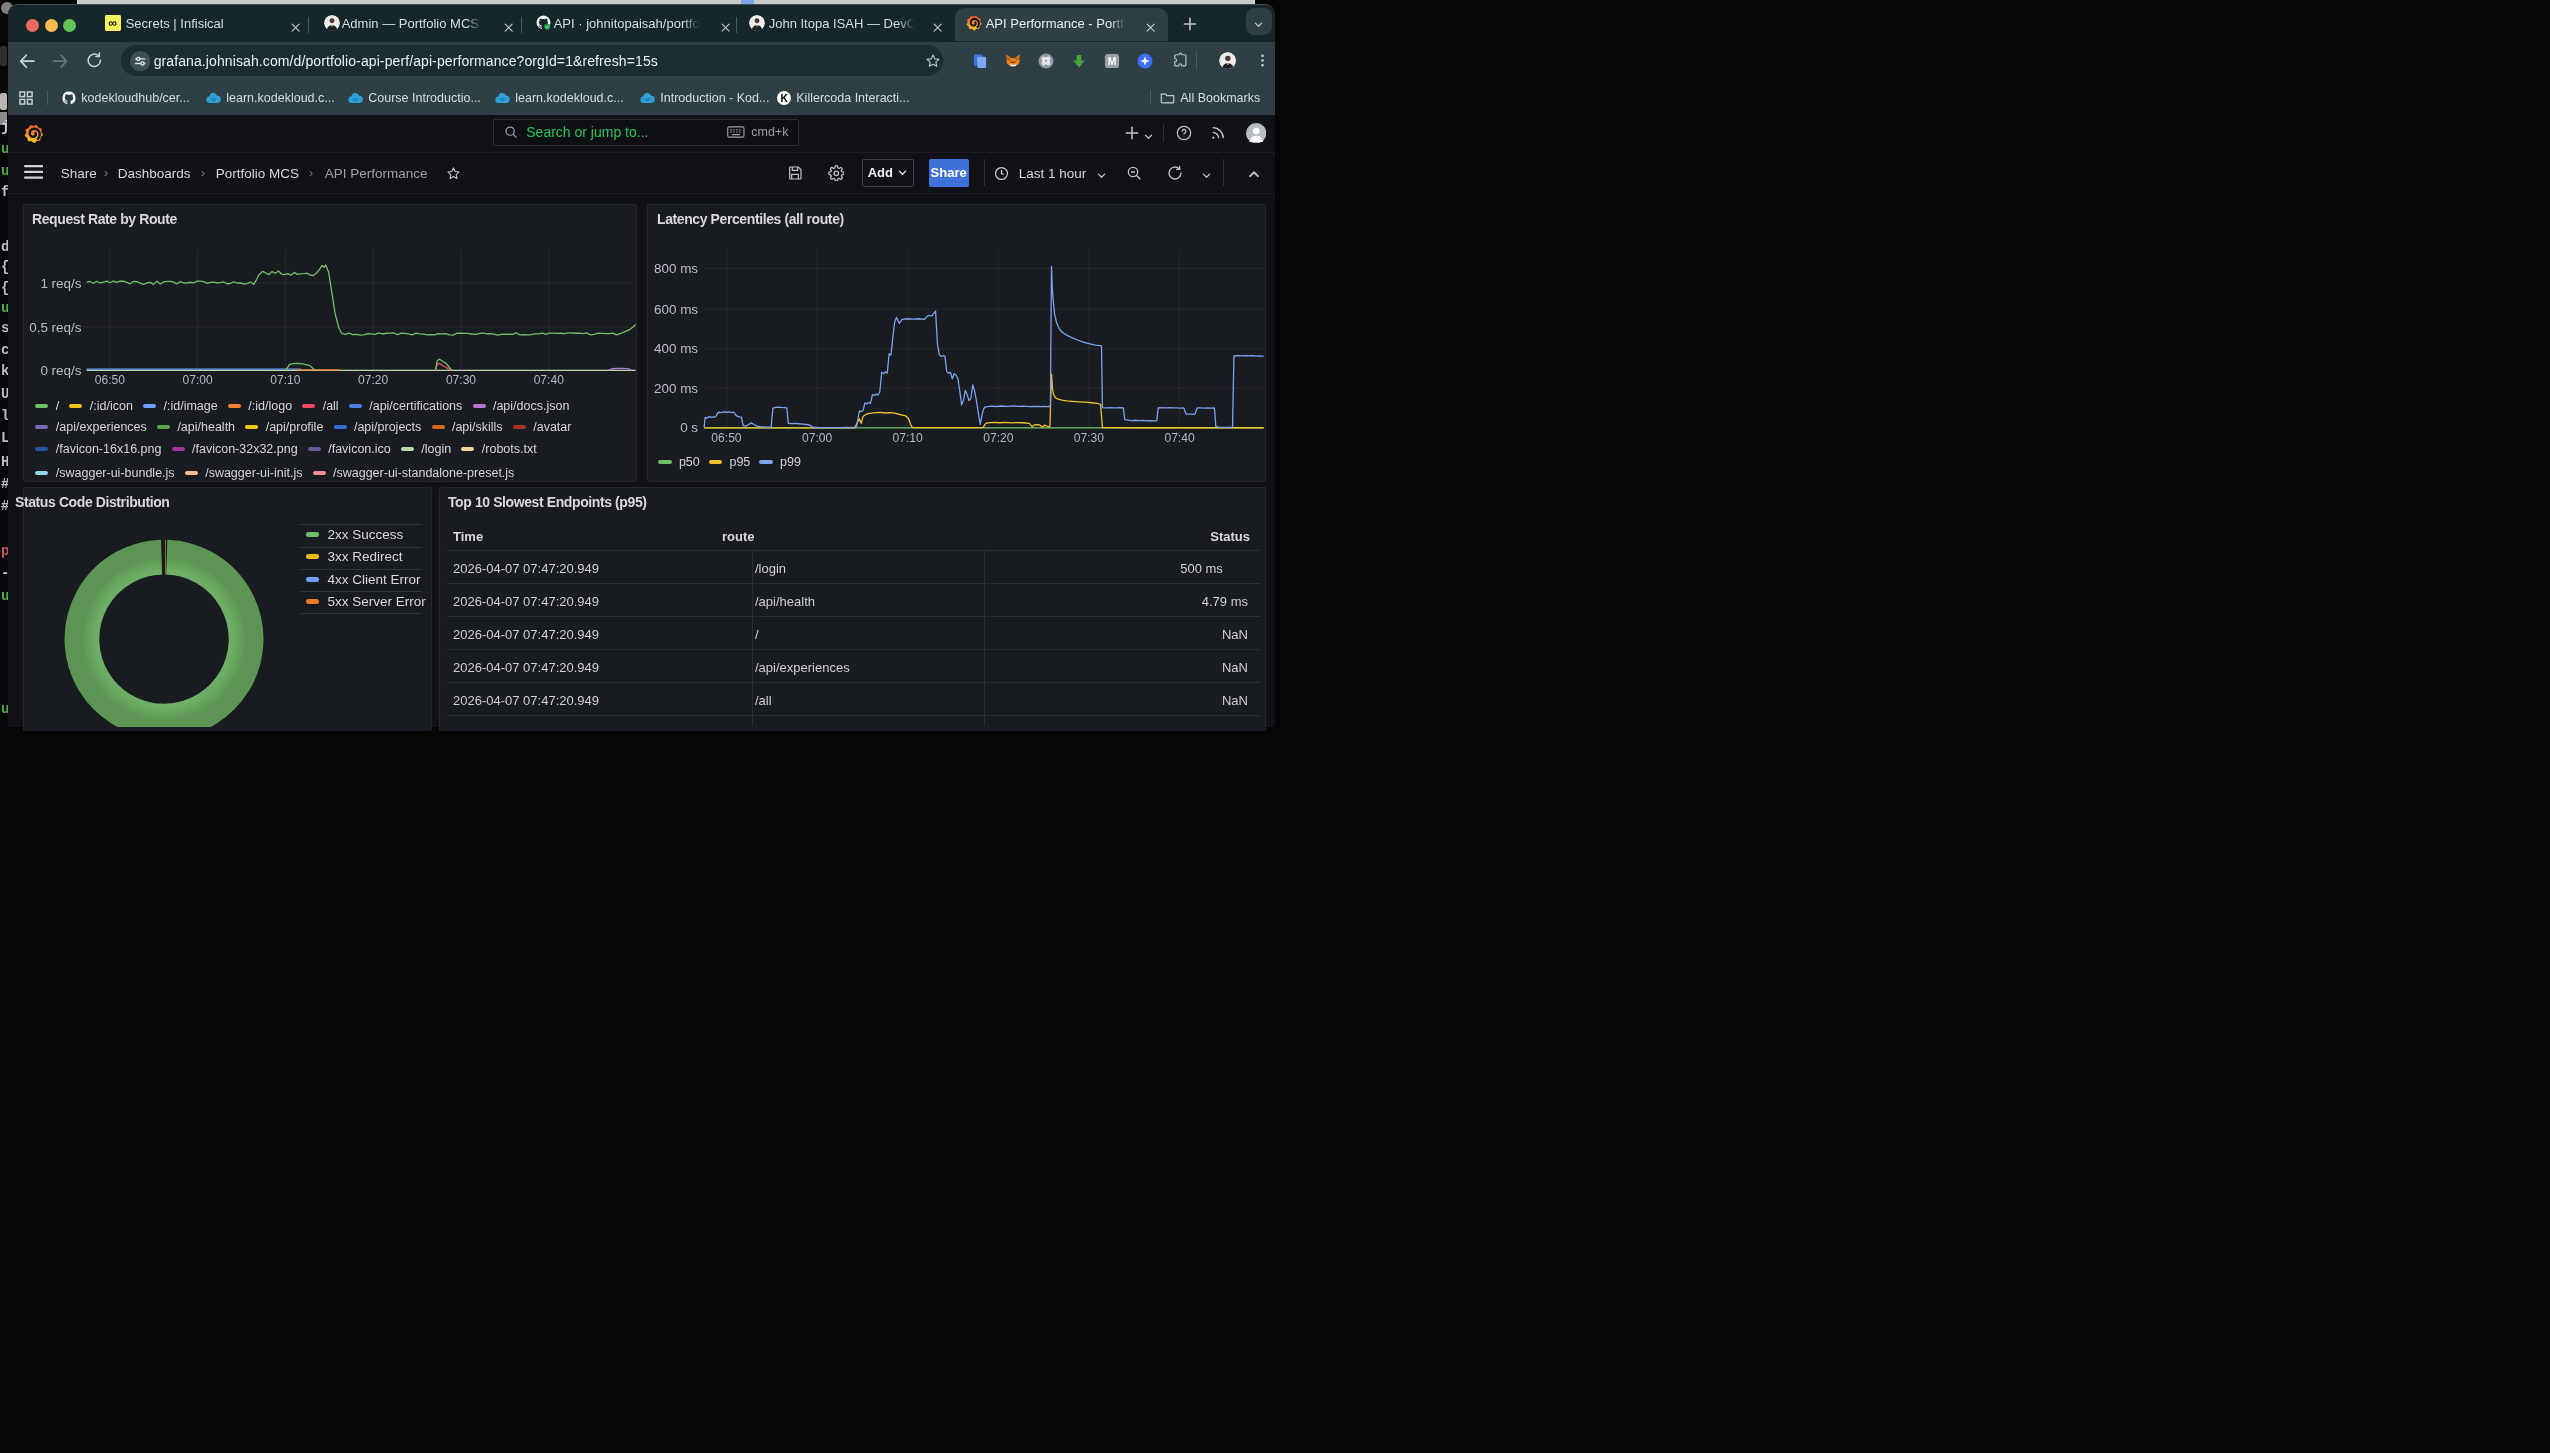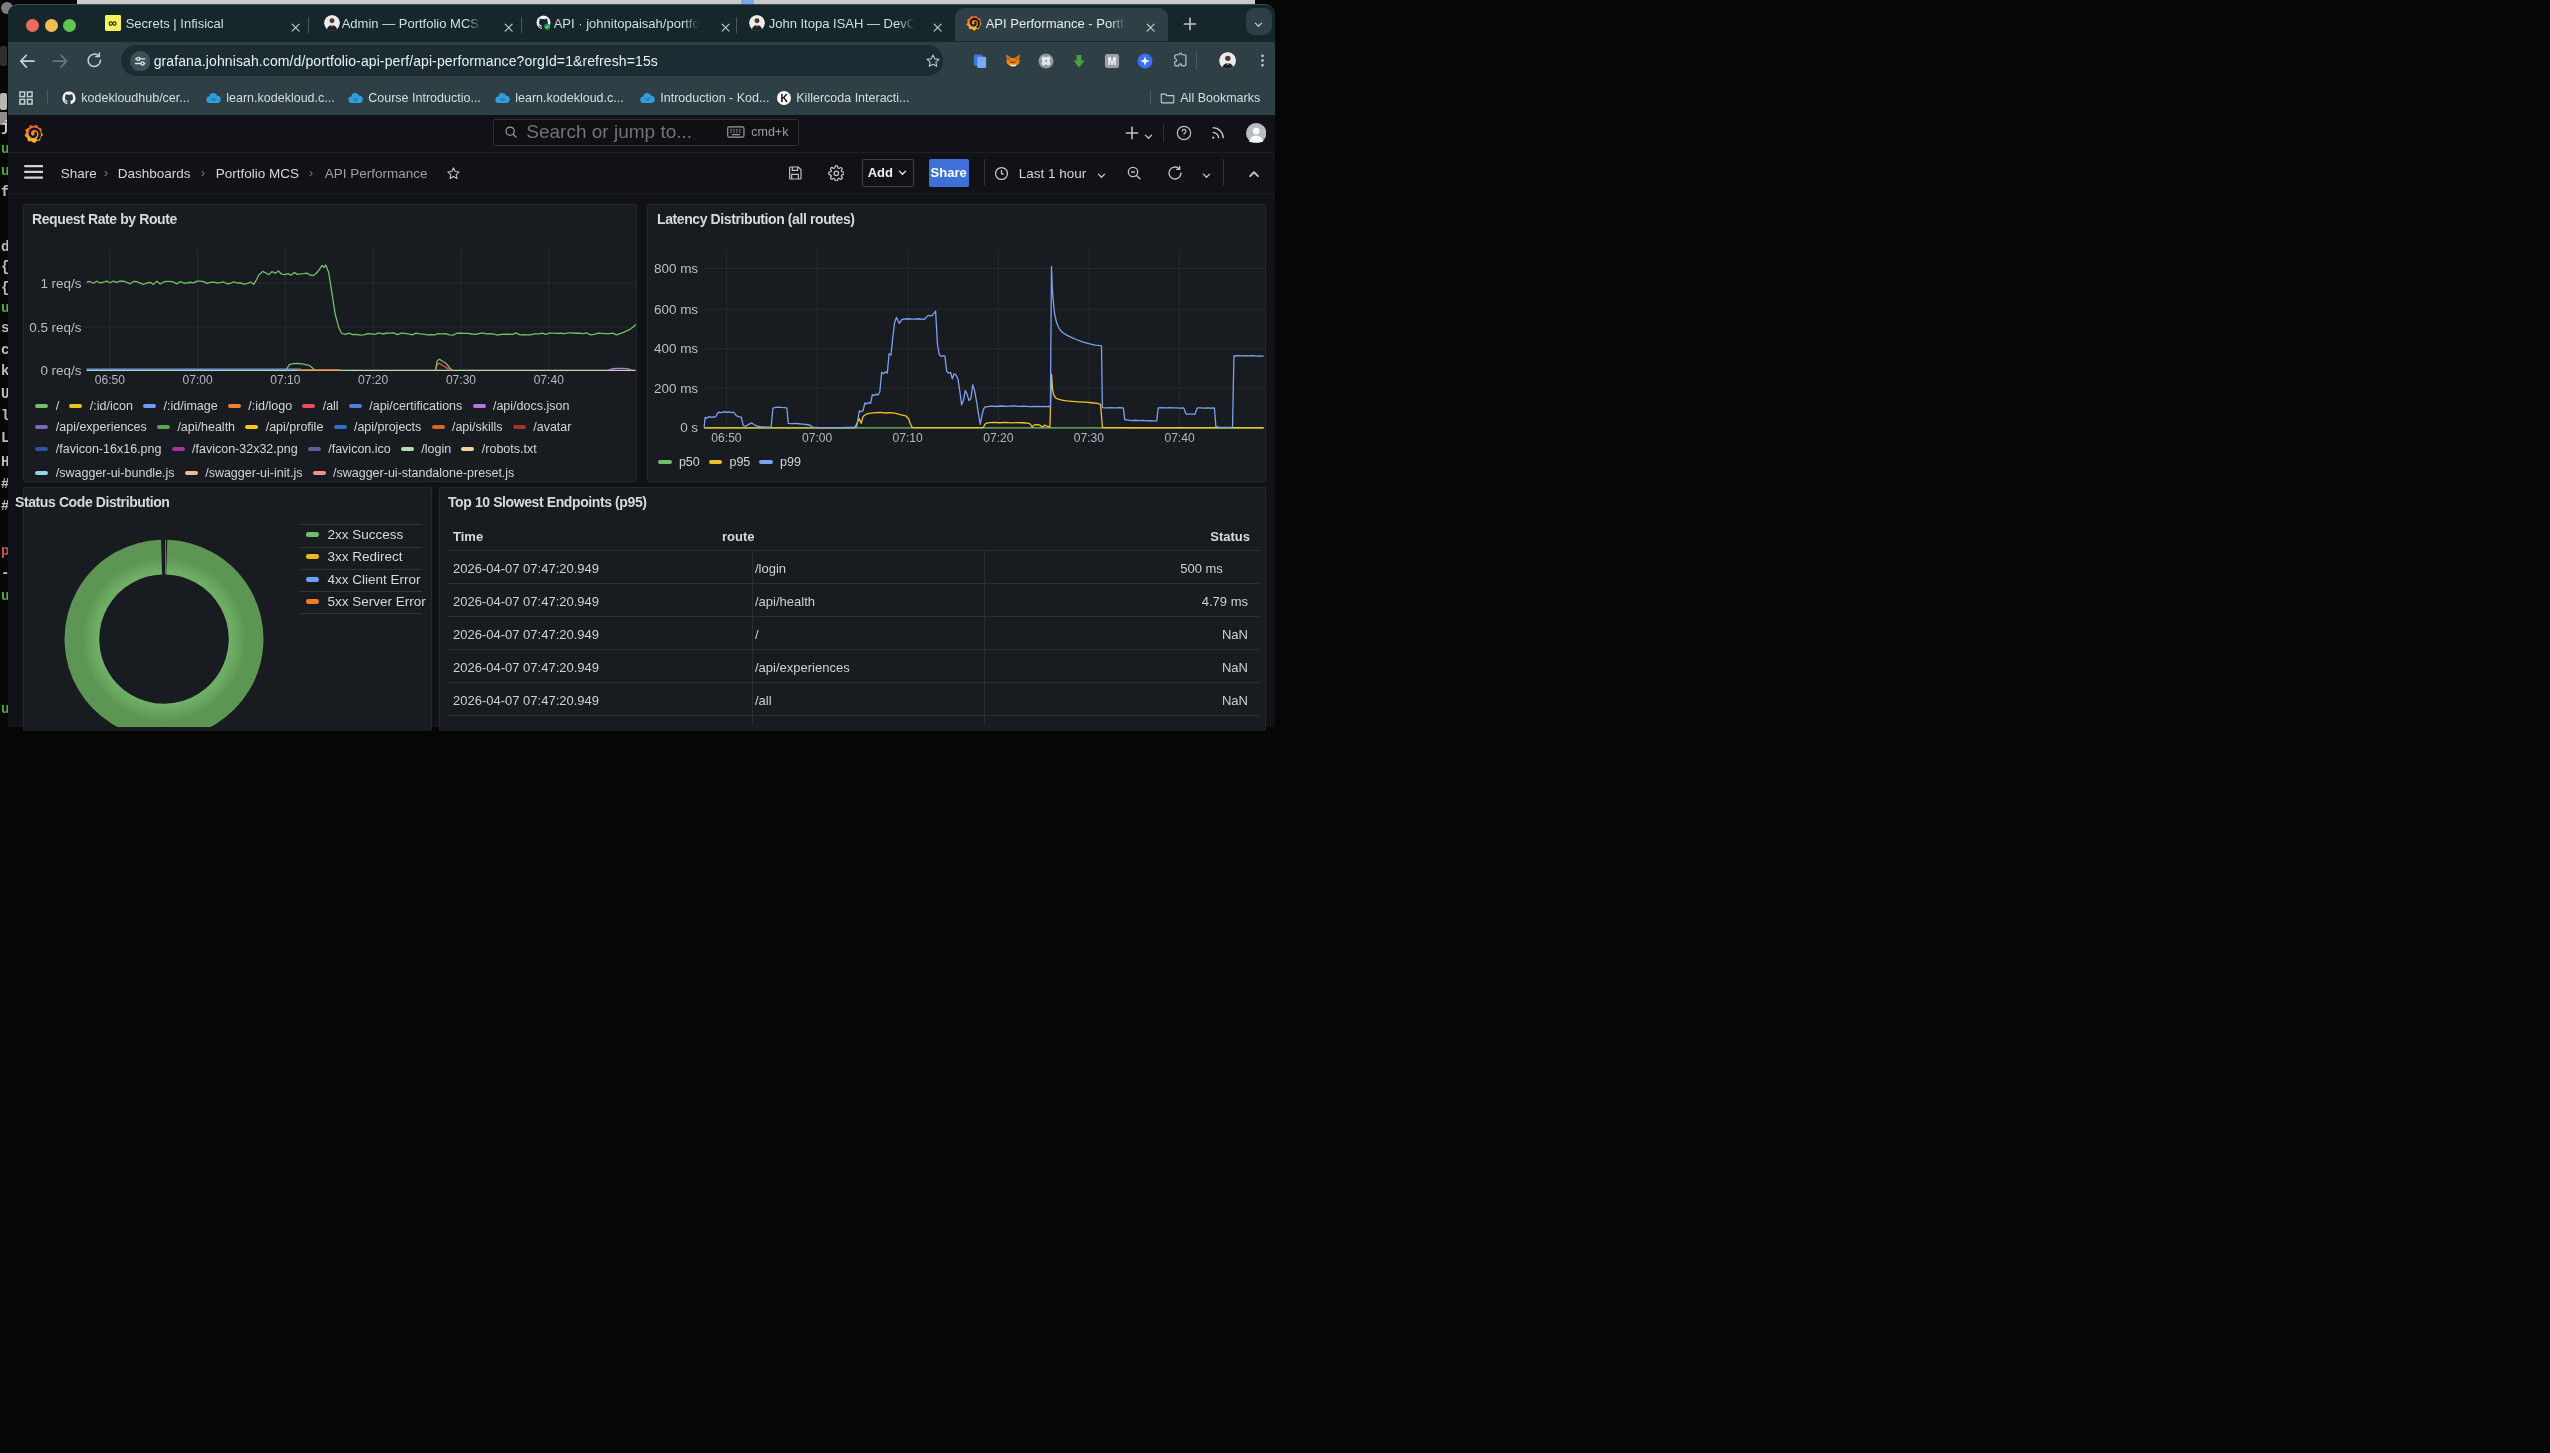--- a/index.html
+++ b/index.html
@@ -255,21 +255,21 @@
         <polygon points="13.5,0.9 15.6,3.8 19.0,5.0 18.7,8.6 20.5,11.8 18.0,14.3 17.4,17.9 13.8,18.2 11.0,20.6 8.0,18.5 4.4,18.5 3.4,15.1 0.7,12.7 2.2,9.4 1.5,5.9 4.8,4.3 6.6,1.2 10.1,2.1" fill="url(#gl21)"></polygon>
         <path d="M 11.3 9.3 L 11.6 9.4 L 12.0 9.5 L 12.3 9.8 L 12.5 10.2 L 12.7 10.6 L 12.7 11.1 L 12.7 11.6 L 12.5 12.1 L 12.3 12.6 L 11.9 13.0 L 11.3 13.4 L 10.7 13.7 L 10.1 13.8 L 9.3 13.8 L 8.6 13.6 L 7.9 13.2 L 7.3 12.7 L 6.8 12.0 L 6.4 11.3 L 6.2 10.4 L 6.2 9.5 L 6.3 8.6 L 6.7 7.7 L 7.3 6.8 L 8.1 6.1 L 9.0 5.6 L 10.0 5.2 L 11.1 5.1 L 12.3 5.2 L 13.4 5.6 L 14.5 6.2 L 15.4 7.0 L 16.1 8.0 L 16.7 9.2 L 16.9 10.5 L 16.9 11.9 L 16.6 13.2 L 16.1 14.5 L 15.2 15.7 L 14.1 16.7" fill="none" stroke="#10181c" stroke-width="2.6"></path>
       </svg></div>
 <div class="abs" style="left:485px;top:114px;width:306px;height:27.4px;border:0.9px solid #2e3036;border-radius:1.9px;background:#0f1013;display:flex;align-items:center">
   <span style="margin-left:10.2px;display:flex">
         <svg width="14" height="14" viewBox="0 0 24 24" fill="none" stroke="#9da2a8" stroke-width="2">
           <circle cx="10.5" cy="10.5" r="7"></circle>
           <line x1="15.8" y1="15.8" x2="21.5" y2="21.5"></line>
         </svg>
       </span>
-  <span style="margin-left:8.4px;font-size:19px;color:#737373">Search or jump to...</span>
+  <span style="margin-left:8.4px;font-size:14px;color:#22c55e">Search or jump to...</span>
   <span style="margin-left:auto;display:flex;align-items:center;margin-right:9.3px">
         <svg width="17.7" height="12" viewBox="0 0 24 16" fill="none" stroke="#9a9da4" stroke-width="1.6">
           <rect x="1" y="1" width="22" height="14" rx="2"></rect>
           <path d="M5 5h1M9 5h1M13 5h1M17 5h1M5 8h1M9 8h1M13 8h1M17 8h1M7 11.5h10" stroke-linecap="round"></path>
         </svg>
         <span style="margin-left:6.5px;font-size:12.5px;color:#9a9da4">cmd+k</span>
       </span>
 </div>
 <div class="abs" style="left:1117px;top:121px"><svg width="14" height="14" viewBox="0 0 16 16" stroke="#c0c2c8" stroke-width="1.8" stroke-linecap="round">
         <line x1="8" y1="1.5" x2="8" y2="14.5"></line>
@@ -350,21 +350,21 @@
       </svg></div>
 <div class="abs" style="left:0;top:188px;width:100%;height:0.9px;background:rgba(204,204,220,0.07)"></div>
 </div>
 
 <div class="panel" style="left:23px;top:204px;width:614px;height:278px"></div>
 <div class="panel" style="left:647px;top:204px;width:619px;height:278px"></div>
 <div class="panel" style="left:23px;top:487px;width:409px;height:244px;border-bottom:none"></div>
 <div class="panel" style="left:439px;top:487px;width:827px;height:244px;border-bottom:none"></div>
 
 <div class="ptitle" style="left:32px;top:211px">Request Rate by Route</div>
-<div class="ptitle" style="left:657px;top:211px">Latency Distribution (all routes)</div>
+<div class="ptitle" style="left:657px;top:211px">Latency Percentiles (all route)</div>
 <div class="ptitle" style="left:15px;top:494px">Status Code Distribution</div>
 <div class="ptitle" style="left:448px;top:494px">Top 10 Slowest Endpoints (p95)</div>
 
 <svg class="abs" style="left:23px;top:204px" width="614" height="278" viewBox="0 0 661 299">
 <g stroke="rgba(204,204,220,0.09)" stroke-width="1">
 <line x1="66" y1="84.8" x2="659.5" y2="84.8"></line>
 <line x1="66" y1="132.3" x2="659.5" y2="132.3"></line>
 <line x1="66" y1="178.7" x2="659.5" y2="178.7"></line>
 <line x1="93.5" y1="48.5" x2="93.5" y2="178.7"></line>
 <line x1="188" y1="48.5" x2="188" y2="178.7"></line>

